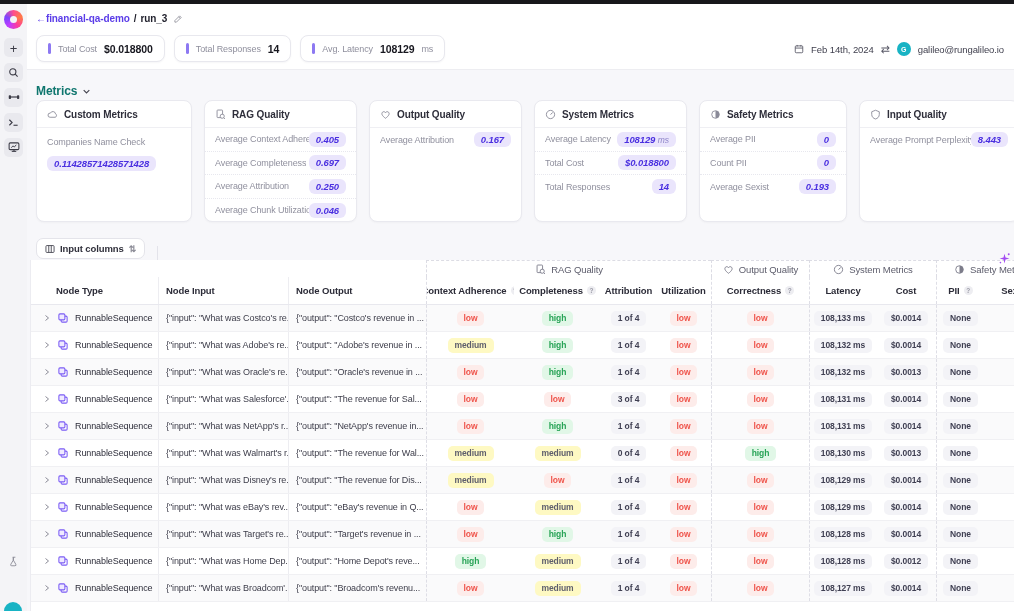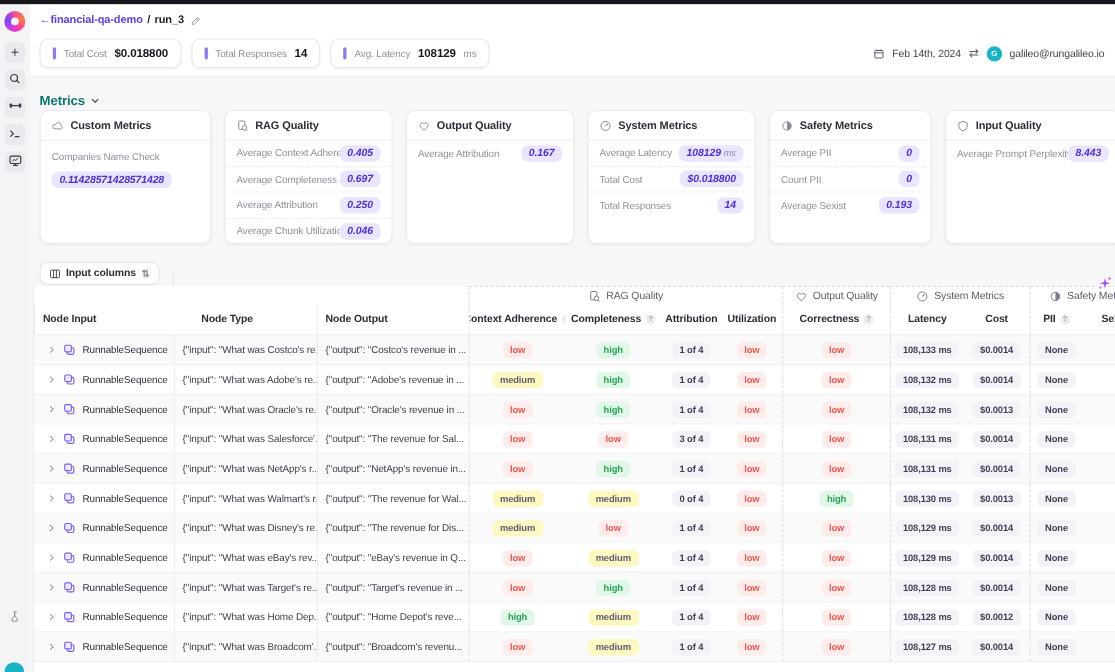--- a/index.html
+++ b/index.html
@@ -378,25 +378,25 @@
         <span class="gic">
           <svg width="11" height="11" viewBox="0 0 16 16">
             <circle cx="8" cy="8" r="5.5" stroke="currentColor" fill="none" stroke-width="1.3"></circle>
             <path d="M8 2.5 A5.5 5.5 0 0 1 8 13.5 Z" fill="currentColor"></path>
           </svg>
         </span>
         <span>Safety Metrics</span>
       </div>
     </div>
   <div class="thead grid12" id="head-row">
+      <div class="th l c-nt">
+        <span>Node Type</span>
+      </div>
       <div class="th l c-ni b-solid">
         <span>Node Input</span>
-      </div>
-      <div class="th l c-nt">
-        <span>Node Type</span>
       </div>
       <div class="th l c-no b-solid">
         <span>Node Output</span>
       </div>
       <div class="th b-dash">
         <span>Context Adherence</span>
         <span class="info">?</span>
       </div>
       <div class="th ">
         <span>Completeness</span>

